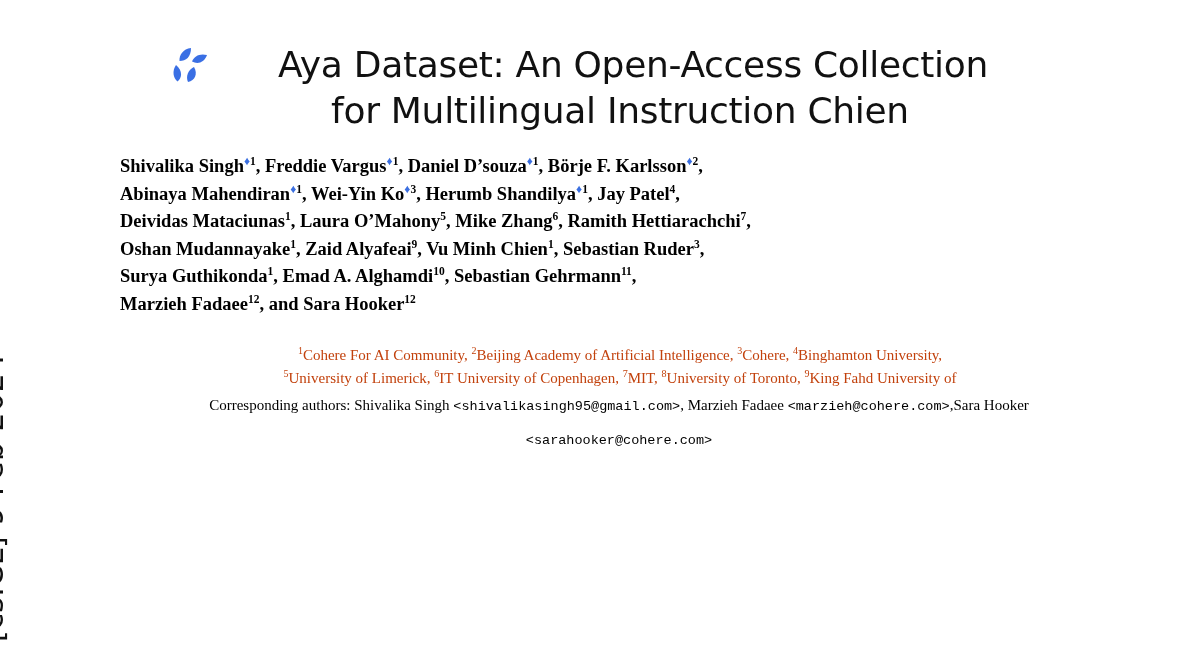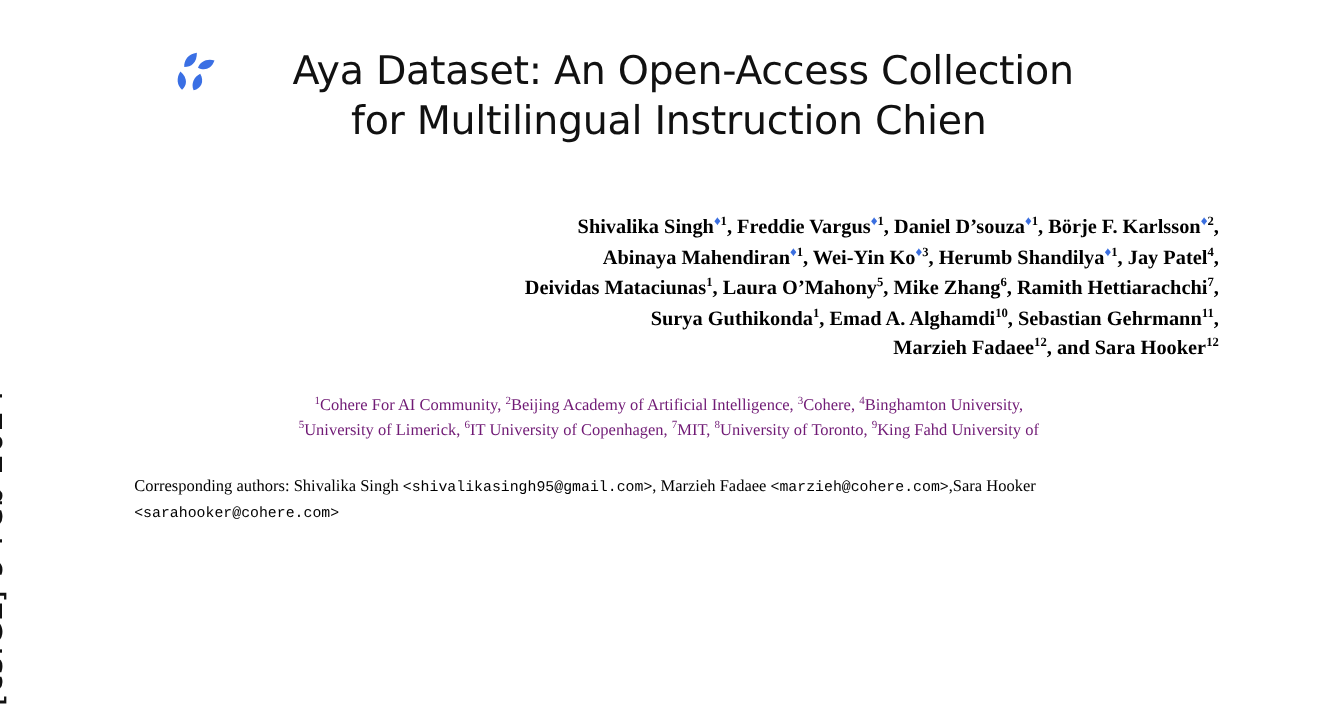--- a/index.html
+++ b/index.html
@@ -25,21 +25,21 @@
     transform: rotate(-90deg);
     white-space: nowrap;
     font-family: "DejaVu Sans", sans-serif;
     font-size: 30px;
     letter-spacing: 0.5px;
     color: #111;
   }
 
   .page {
     position: absolute;
-    left: 108px;
+    left: 120px;
     top: 0;
     width: 1000px;
     height: 472px;
   }
 
   .title-block {
     margin-top: 42px;
     text-align: center;
   }
   .title {
@@ -61,22 +61,22 @@
   }
   .logo {
     position: absolute;
     left: 50px;
     top: 4px;
     width: 44px;
     height: 40px;
   }
 
   .authors {
-    margin-top: 60px;
-    text-align: right;
+    margin-top: 19px;
+    text-align: left;
     font-family: "Liberation Serif", serif;
     font-size: 18.5px;
     line-height: 27.5px;
     font-weight: 700;
     color: #000;
   }
   .authors sup {
     font-size: 11.5px;
     font-weight: 700;
     vertical-align: super;
@@ -88,35 +88,34 @@
     vertical-align: super;
     line-height: 0;
   }
 
   .affiliations {
     margin-top: 26px;
     text-align: center;
     font-family: "Liberation Serif", serif;
     font-size: 15px;
     line-height: 22.5px;
-    color: #701a75;
+    color: #c2410c;
     padding: 0 24px;
   }
   .affiliations sup {
     font-size: 10px;
     vertical-align: super;
     line-height: 0;
   }
 
   .correspondence {
-    margin-top: 28px;
-    text-align: left;
+    text-align: center;
     font-family: "Liberation Serif", serif;
     font-size: 15px;
-    line-height: 23px;
+    line-height: 33px;
     padding: 0 16px 0 14px;
   }
   .mono {
     font-family: "Liberation Mono", monospace;
     font-size: 13.5px;
   }
 </style>
 </head>
 <body>
 
@@ -138,20 +137,21 @@
       </span>
       <span class="title-line1">Aya Dataset: An Open-Access Collection</span>
       <span class="title-line2">for Multilingual Instruction Chien</span>
     </div>
   </div>
 
   <div class="authors">
       <div><span>Shivalika Singh</span><span class="dia">♦</span><sup>1</sup><span>, </span><span>Freddie Vargus</span><span class="dia">♦</span><sup>1</sup><span>, </span><span>Daniel D’souza</span><span class="dia">♦</span><sup>1</sup><span>, </span><span>Börje F. Karlsson</span><span class="dia">♦</span><sup>2</sup><span>,</span></div>
       <div><span>Abinaya Mahendiran</span><span class="dia">♦</span><sup>1</sup><span>, </span><span>Wei-Yin Ko</span><span class="dia">♦</span><sup>3</sup><span>, </span><span>Herumb Shandilya</span><span class="dia">♦</span><sup>1</sup><span>, </span><span>Jay Patel</span><sup>4</sup><span>,</span></div>
       <div><span>Deividas Mataciunas</span><sup>1</sup><span>, </span><span>Laura O’Mahony</span><sup>5</sup><span>, </span><span>Mike Zhang</span><sup>6</sup><span>, </span><span>Ramith Hettiarachchi</span><sup>7</sup><span>,</span></div>
+      <div><span>Oshan Mudannayake</span><sup>1</sup><span>, </span><span>Zaid Alyafeai</span><sup>9</sup><span>, </span><span>Vu Minh Chien</span><sup>1</sup><span>, </span><span>Sebastian Ruder</span><sup>3</sup><span>,</span></div>
       <div><span>Surya Guthikonda</span><sup>1</sup><span>, </span><span>Emad A. Alghamdi</span><sup>10</sup><span>, </span><span>Sebastian Gehrmann</span><sup>11</sup><span>,</span></div>
       <div><span>Marzieh Fadaee</span><sup>12</sup><span>, and </span><span>Sara Hooker</span><sup>12</sup></div>
     </div>
 
   <div class="affiliations">
       <div><sup>1</sup><span>Cohere For AI Community, </span><sup>2</sup><span>Beijing Academy of Artificial Intelligence, </span><sup>3</sup><span>Cohere, </span><sup>4</sup><span>Binghamton University,</span></div>
       <div><sup>5</sup><span>University of Limerick, </span><sup>6</sup><span>IT University of Copenhagen, </span><sup>7</sup><span>MIT, </span><sup>8</sup><span>University of Toronto, </span><sup>9</sup><span>King Fahd University of</span></div>
     </div>
 
   <div class="correspondence"><span>Corresponding authors: </span><span>Shivalika Singh </span><span class="mono">&lt;shivalikasingh95@gmail.com&gt;</span><span>, </span><span>Marzieh Fadaee </span><span class="mono">&lt;marzieh@cohere.com&gt;</span><span>,</span><span>Sara Hooker </span><span class="mono">&lt;sarahooker@cohere.com&gt;</span></div>

